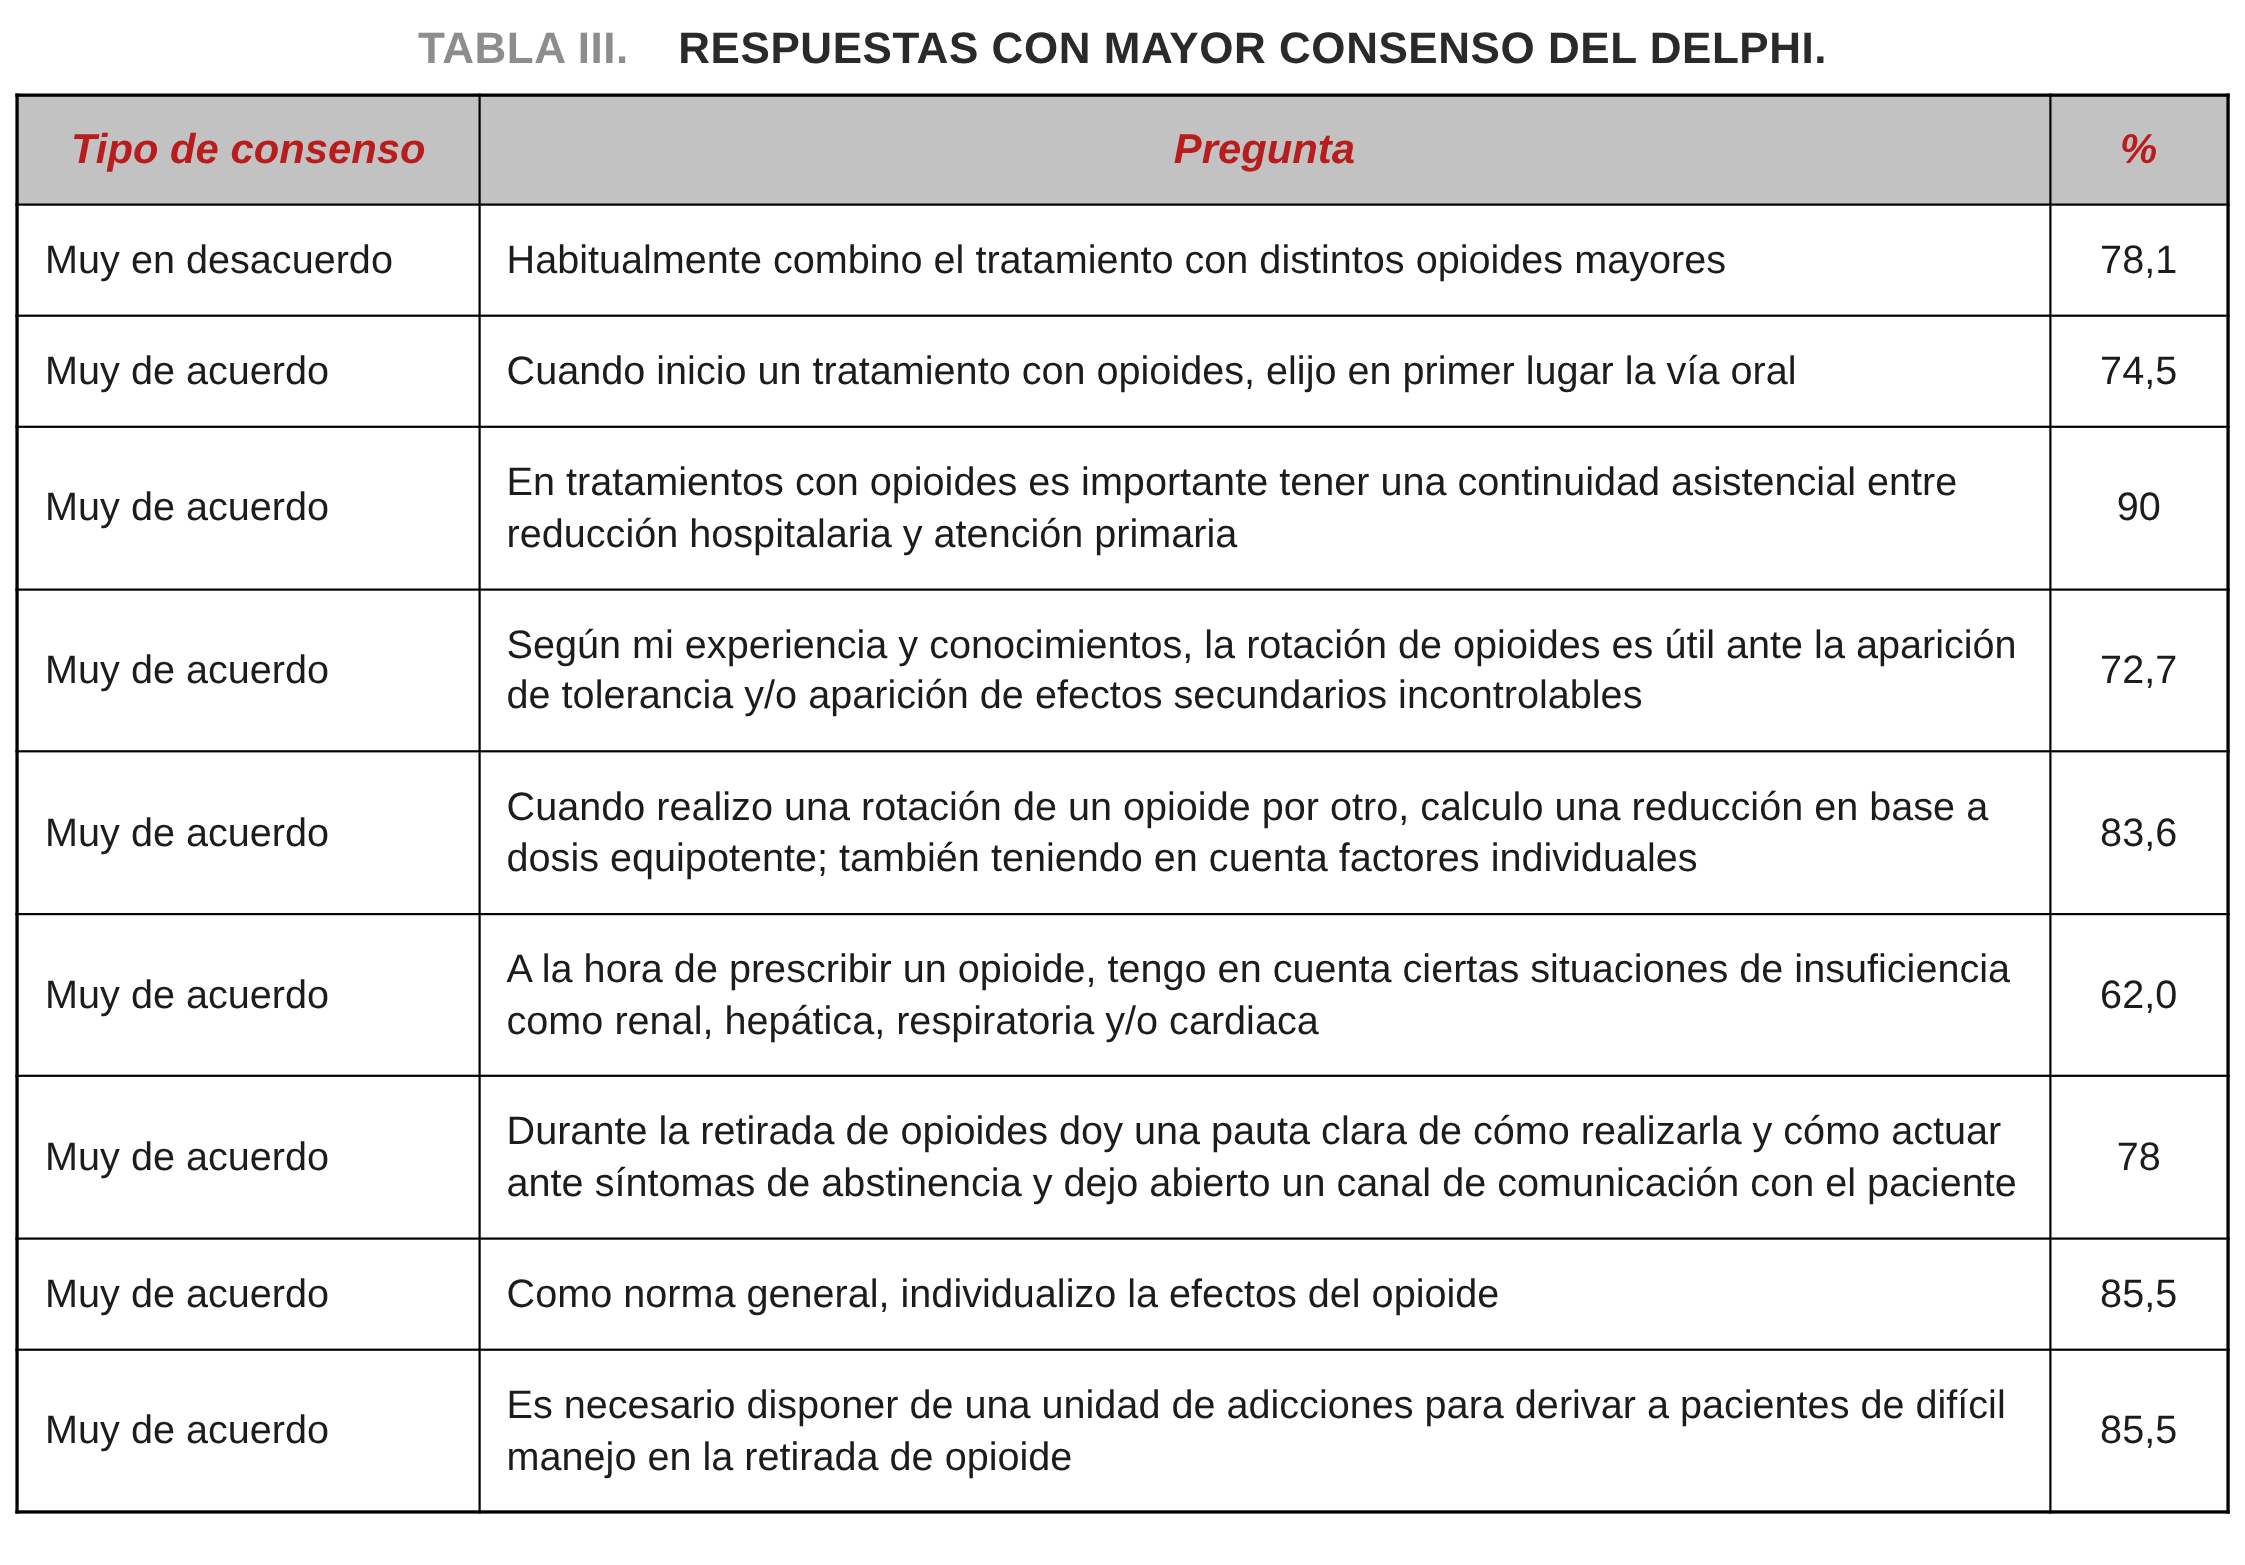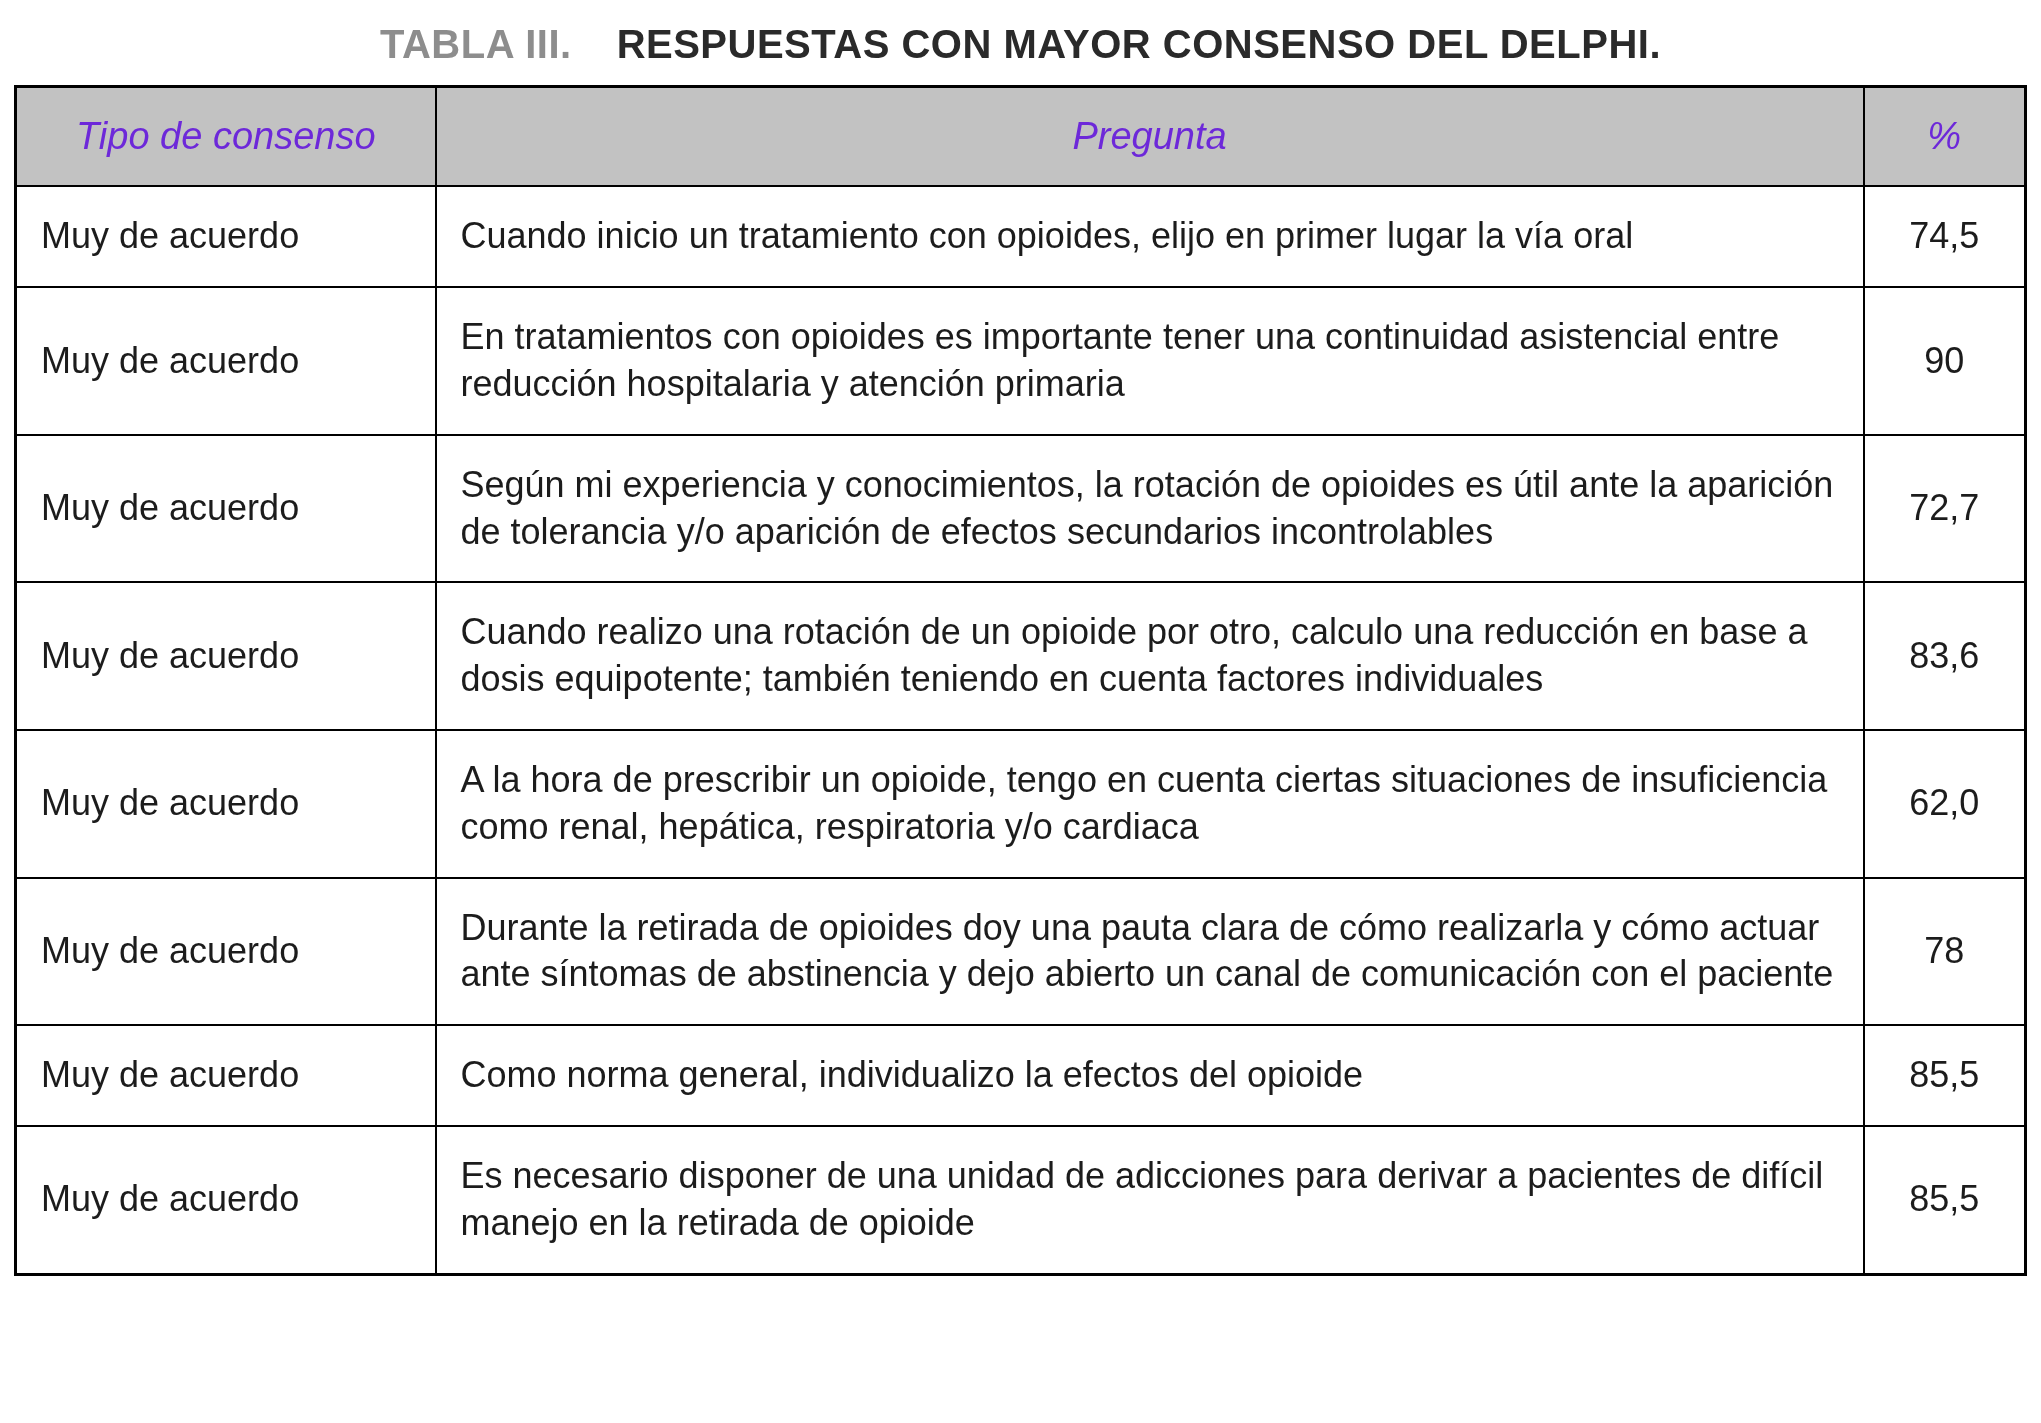--- a/index.html
+++ b/index.html
@@ -43,23 +43,23 @@
   }
   table.consensus th,
   table.consensus td {
     border: 2px solid var(--border, #000000);
     vertical-align: middle;
     line-height: 1.3;
   }
   table.consensus thead th {
     background: var(--header-bg, #c2c2c2);
     font-style: italic;
-    font-weight: 400;
+    font-weight: 700;
     text-align: center;
-    color: #6d28d9;
+    color: #b91c1c;
     padding: 24px 20px;
     font-size: 38px;
   }
   col.c-tipo   { width: 420px; }
   col.c-pct    { width: 162px; }
   td.cell-consenso {
     padding: 26px 20px 26px 24px;
     text-align: left;
   }
   td.cell-pregunta {
@@ -87,20 +87,25 @@
       <col class="c-pct">
     </colgroup>
     <thead>
       <tr>
         <th>Tipo de consenso</th>
         <th>Pregunta</th>
         <th>%</th>
       </tr>
     </thead>
     <tbody>
+      <tr>
+        <td class="cell-consenso">Muy en desacuerdo</td>
+        <td class="cell-pregunta">Habitualmente combino el tratamiento con distintos opioides mayores</td>
+        <td class="cell-pct">78,1</td>
+      </tr>
       <tr>
         <td class="cell-consenso">Muy de acuerdo</td>
         <td class="cell-pregunta">Cuando inicio un tratamiento con opioides, elijo en primer lugar la vía oral</td>
         <td class="cell-pct">74,5</td>
       </tr>
       <tr>
         <td class="cell-consenso">Muy de acuerdo</td>
         <td class="cell-pregunta">En tratamientos con opioides es importante tener una continuidad asistencial entre reducción hospitalaria y atención primaria</td>
         <td class="cell-pct">90</td>
       </tr>

